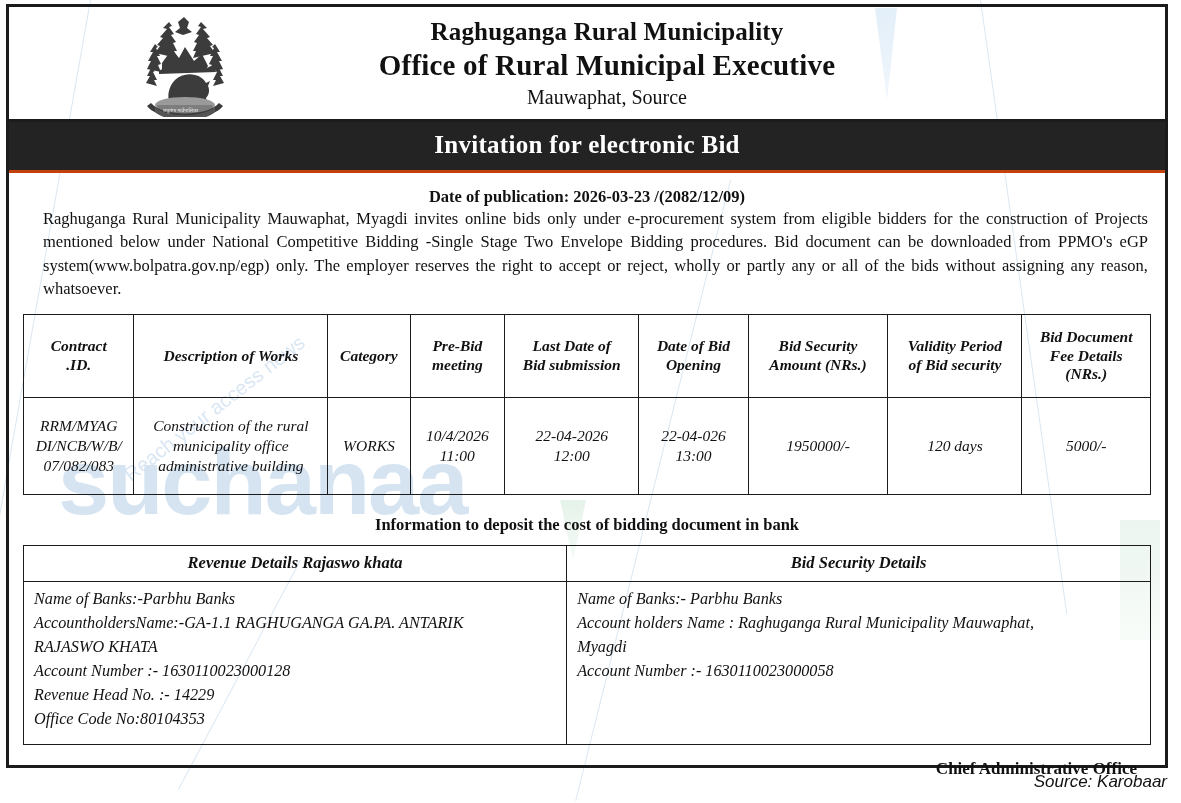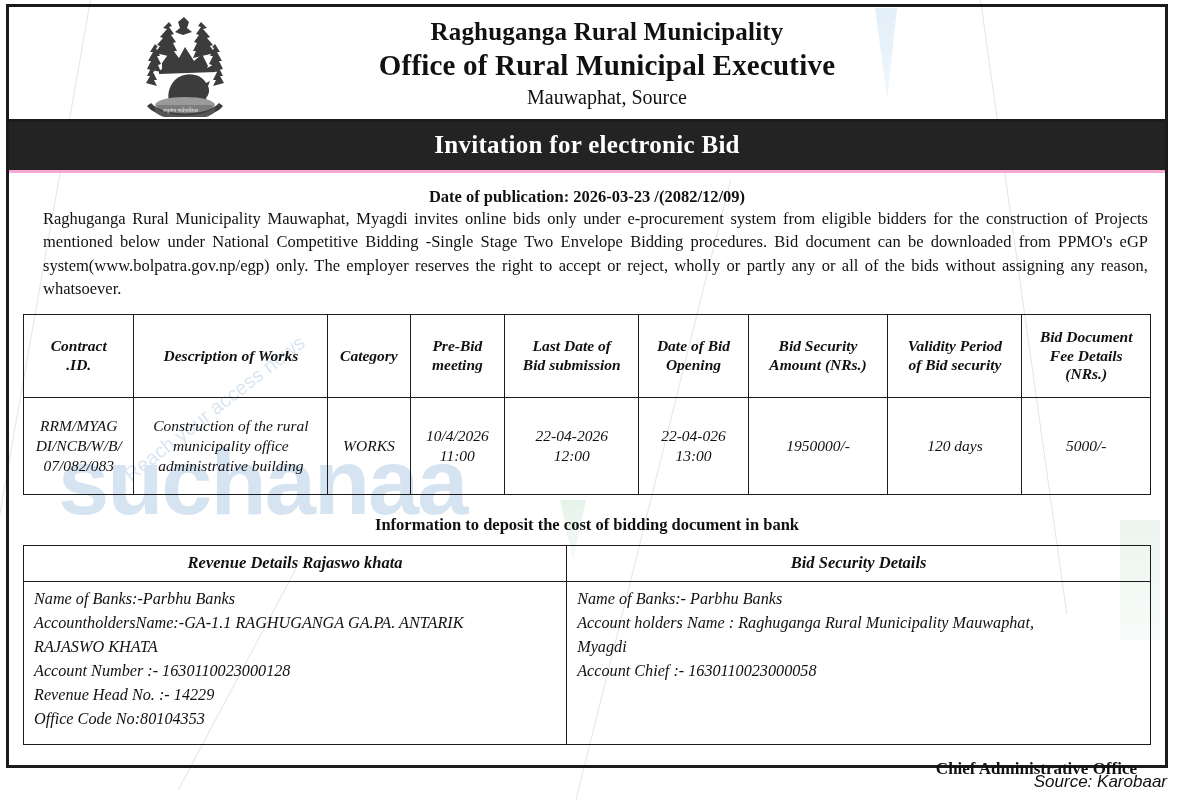--- a/index.html
+++ b/index.html
@@ -118,21 +118,21 @@
   }
 
   
   #banner {
     background: #232323;
     color: #ffffff;
     text-align: center;
     font-size: 25px;
     font-weight: 700;
     padding: 9px 0 11px;
-    border-bottom: 3px solid #f9a8d4;
+    border-bottom: 3px solid #c2410c;
     letter-spacing: .3px;
   }
 
   
   #doc-body {
     position: relative;
     padding: 14px 14px 0 14px;
   }
   #pub-date {
     text-align: center;
@@ -396,21 +396,21 @@
             <span class="bank-line">AccountholdersName:-GA-1.1 RAGHUGANGA GA.PA. ANTARIK</span>
             <span class="bank-line">RAJASWO KHATA</span>
             <span class="bank-line">Account Number :- 1630110023000128</span>
             <span class="bank-line">Revenue Head No. :- 14229</span>
             <span class="bank-line">Office Code No:80104353</span>
           </td>
           <td>
             <span class="bank-line">Name of Banks:- Parbhu Banks</span>
             <span class="bank-line">Account holders Name : Raghuganga Rural Municipality Mauwaphat,</span>
             <span class="bank-line">Myagdi</span>
-            <span class="bank-line">Account Chief :- 1630110023000058</span>
+            <span class="bank-line">Account Number :- 1630110023000058</span>
           </td>
         </tr>
       </tbody>
     </table>
 
     <div id="signature">Chief Administrative Office</div>
 
   </div>
 </div>
 

